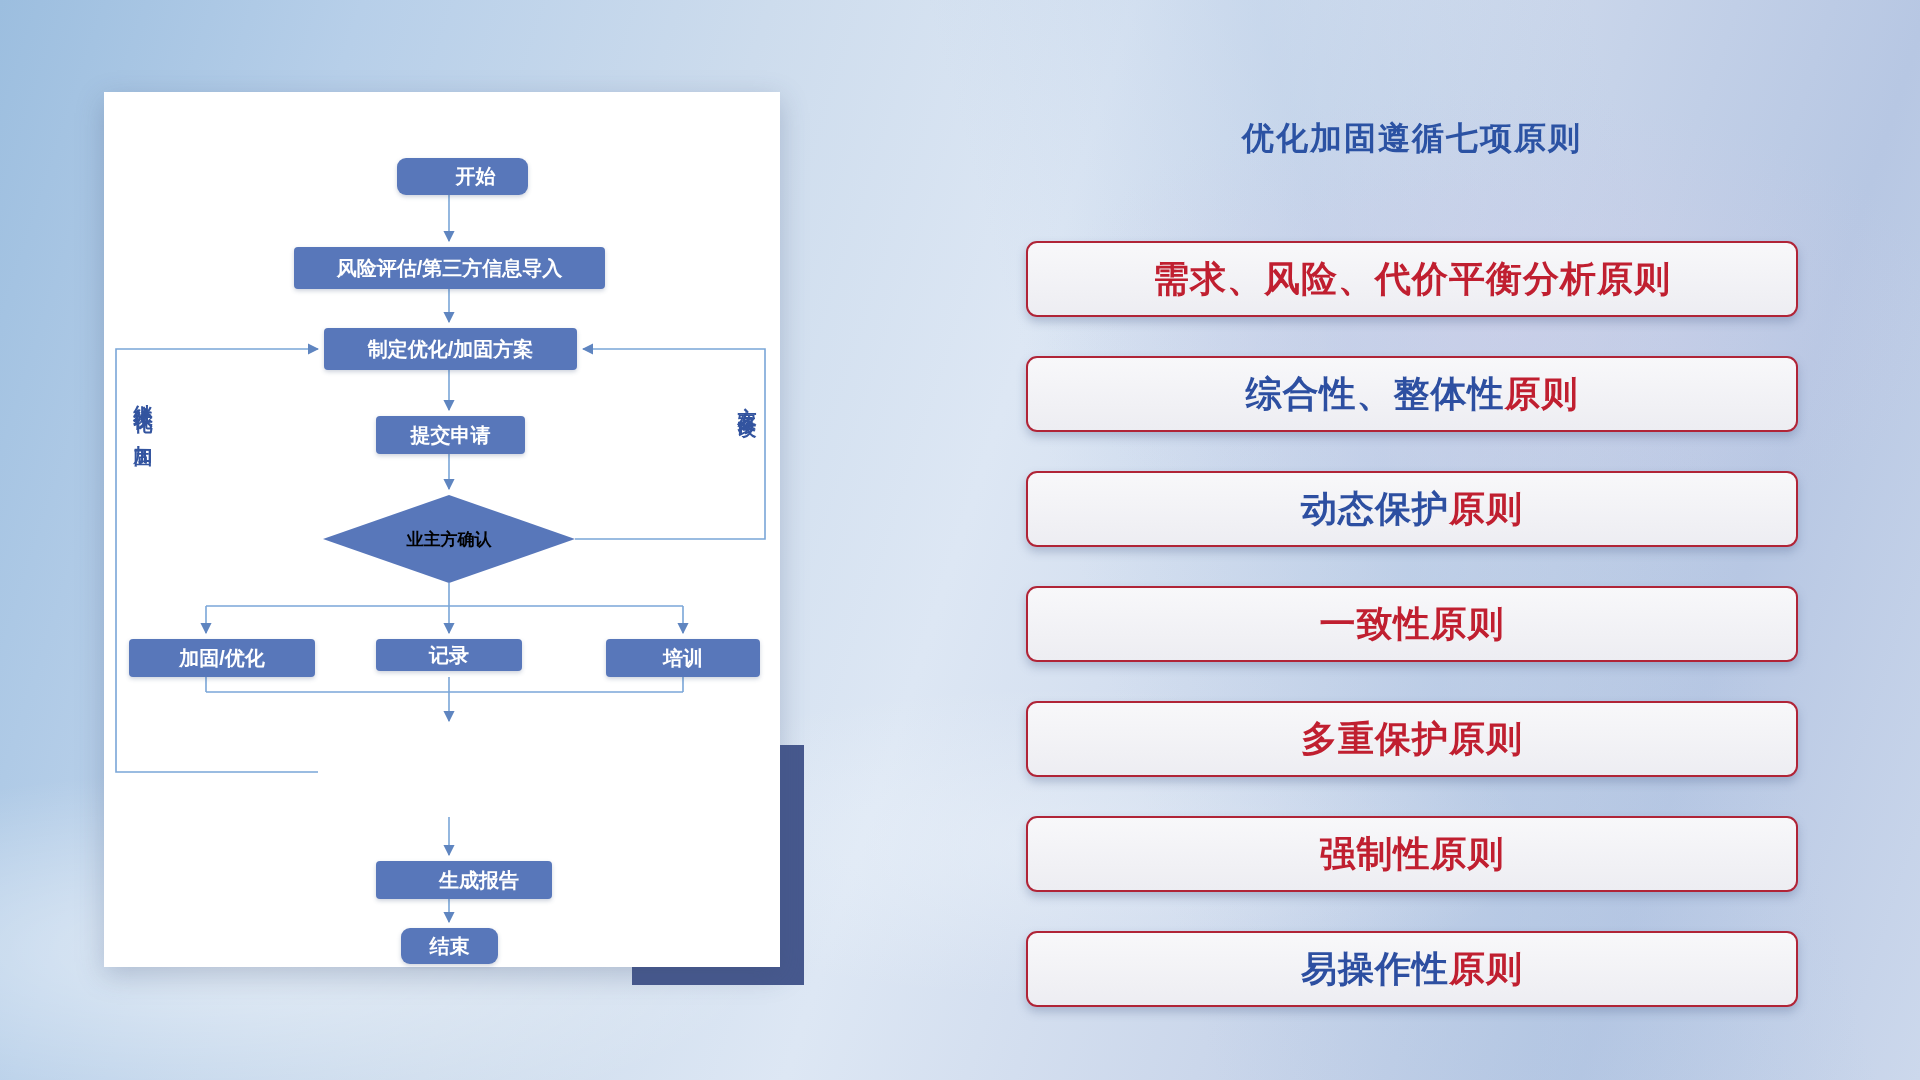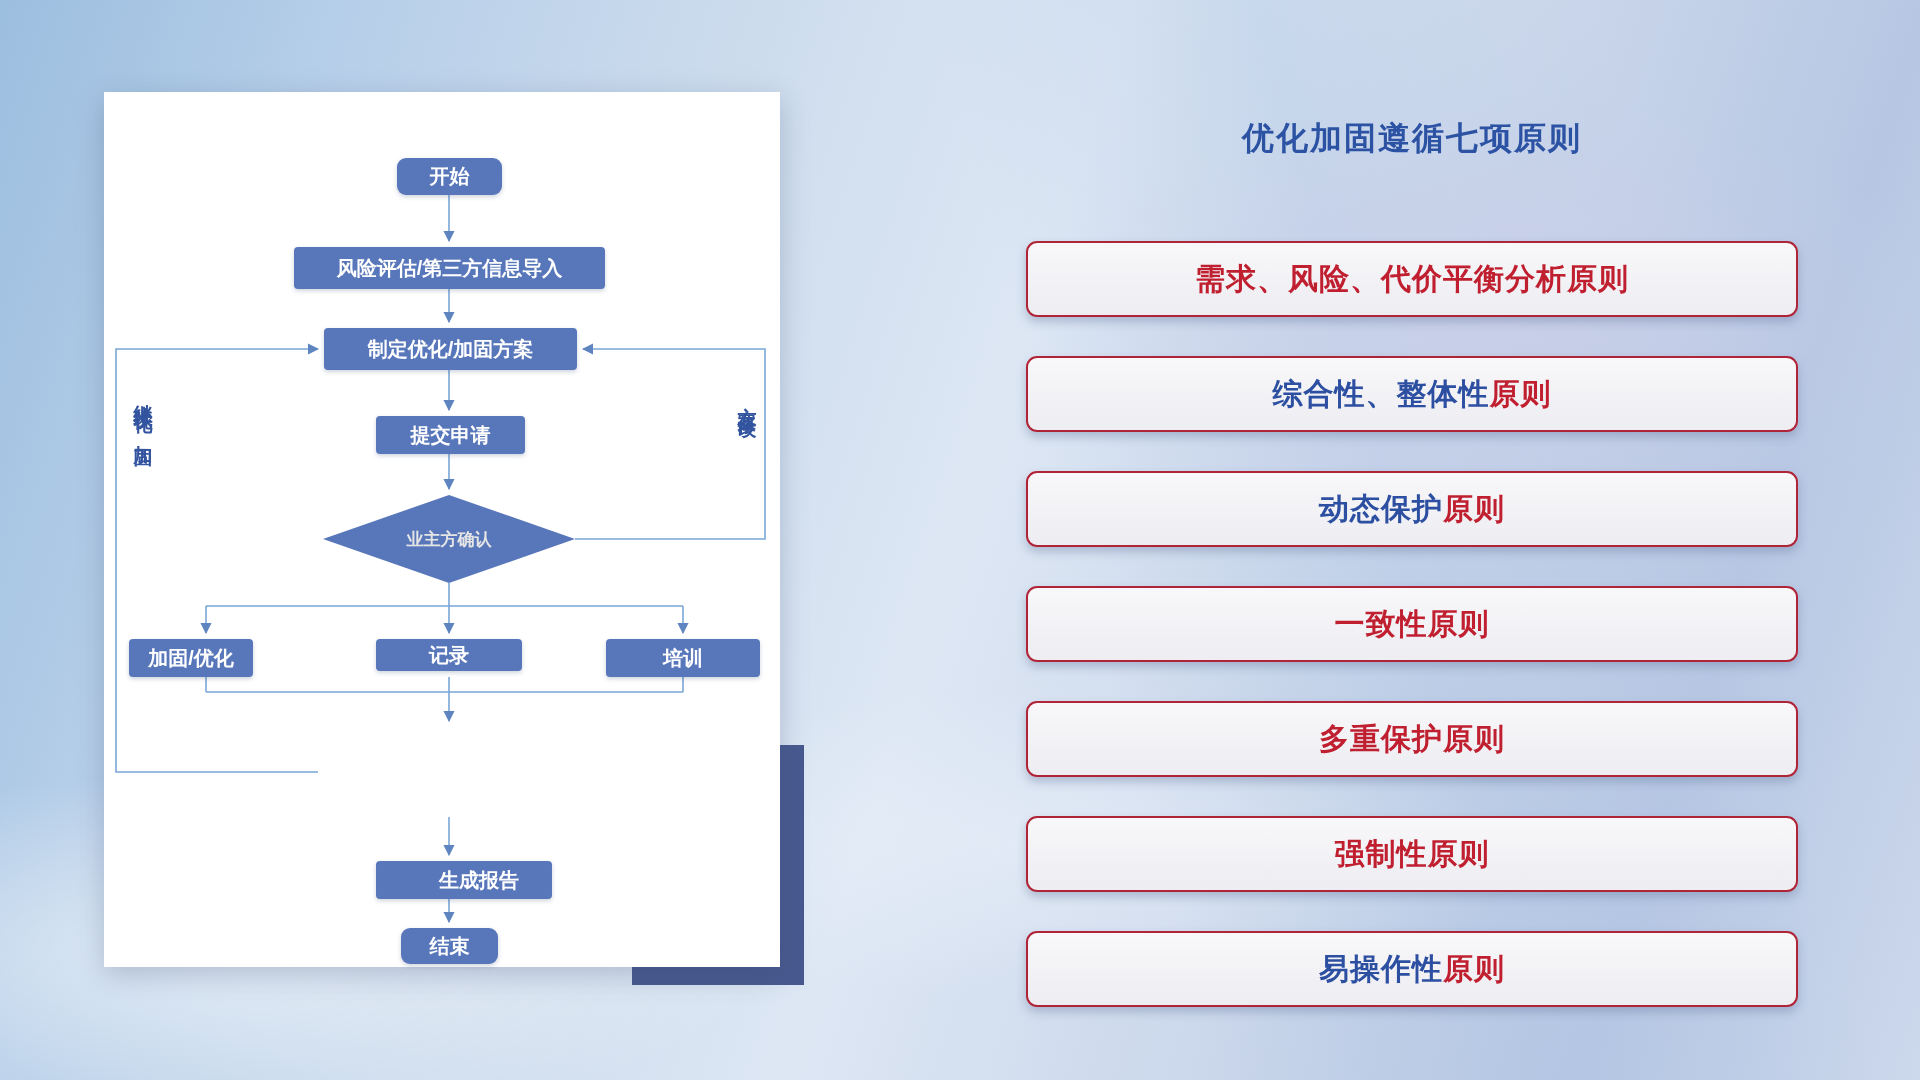--- a/index.html
+++ b/index.html
@@ -33,21 +33,21 @@
   .fc-node{
     position:absolute;background:#5877ba;color:#ffffff;
     display:flex;align-items:center;justify-content:center;
     font-weight:bold;font-size:20px;border-radius:4px;
     box-shadow:0 2px 4px rgba(60,80,120,.25);
     white-space:nowrap;
   }
   .fc-terminal{border-radius:9px;}
   .fc-diamond{
     position:absolute;display:flex;align-items:center;justify-content:center;
-    background:#5877ba;color:#e5e5e5;font-weight:bold;
+    background:#5877ba;color:#000000;font-weight:bold;
     clip-path:polygon(50% 0,100% 50%,50% 100%,0 50%);
     box-shadow:none;border-radius:0;
   }
   .fc-vlabel{
     position:absolute;writing-mode:vertical-rl;text-orientation:upright;
     color:#33549f;font-weight:bold;font-size:19px;letter-spacing:4px;
     white-space:nowrap;
   }
   
   .panel-title{
@@ -57,21 +57,21 @@
   }
   .principles{
     position:absolute;left:1026px;top:241px;width:772px;
     display:flex;flex-direction:column;gap:39px;
   }
   .principle-box{
     height:72px;border:2px solid #b02437;border-radius:11px;
     background:linear-gradient(180deg,#f8f8fa 0%,#ededf2 100%);
     box-shadow:0 5px 10px rgba(90,110,150,.35);
     display:flex;align-items:center;justify-content:center;
-    font-size:30px;font-weight:bold;letter-spacing:1px;
+    font-size:36px;font-weight:bold;letter-spacing:1px;
   }
   .seg-red{color:#c01f30;}
   .seg-blue{color:#2d4fa1;}
 </style>
 </head>
 <body>
 
 <div class="slide">
   <div class="bg-overlay"></div>
   <div class="accent-rect"></div>
@@ -98,31 +98,31 @@
         <path d="M579,585 V600"></path>
         <path d="M102,600 H579"></path>
         <path d="M345,600 V629" marker-end="url(#arr)"></path>
         <path d="M345,725 V763" marker-end="url(#arr)"></path>
         <path d="M345,807 V830" marker-end="url(#arr)"></path>
         <path d="M471,447 H661 V257 H479" marker-end="url(#arr)"></path>
         <path d="M214,680 H12 V257 H214" marker-end="url(#arr)"></path>
       </g>
     </svg>
 
-    <div class="fc-node fc-terminal" style="left:293px;top:66px;width:105px;height:37px;">开始</div>
+    <div class="fc-node fc-terminal" style="left:293px;top:66px;width:105px;height:37px;padding-left:26px;">开始</div>
 
     <div class="fc-node" style="left:220px;top:236px;width:253px;height:42px;">制定优化/加固方案</div>
 
     <div class="fc-node" style="left:190px;top:155px;width:311px;height:42px;">风险评估/第三方信息导入</div>
 
     <div class="fc-node" style="left:272px;top:324px;width:149px;height:38px;">提交申请</div>
 
     <div class="fc-diamond" style="left:219px;top:403px;width:252px;height:88px;font-size:17px;">业主方确认</div>
 
-    <div class="fc-node" style="left:25px;top:547px;width:124px;height:38px;">加固/优化</div>
+    <div class="fc-node" style="left:25px;top:547px;width:186px;height:38px;">加固/优化</div>
 
     <div class="fc-node" style="left:272px;top:547px;width:146px;height:32px;">记录</div>
 
     <div class="fc-node" style="left:502px;top:547px;width:154px;height:38px;">培训</div>
 
 
     <div class="fc-node" style="left:272px;top:769px;width:146px;height:38px;padding-left:30px;">生成报告</div>
 
     <div class="fc-node fc-terminal" style="left:297px;top:836px;width:97px;height:36px;">结束</div>
 

